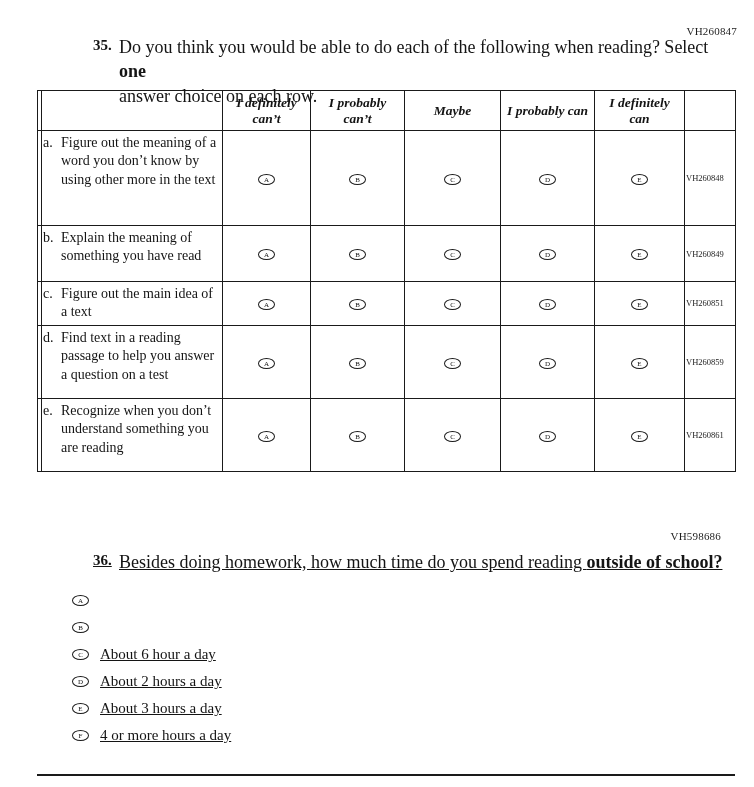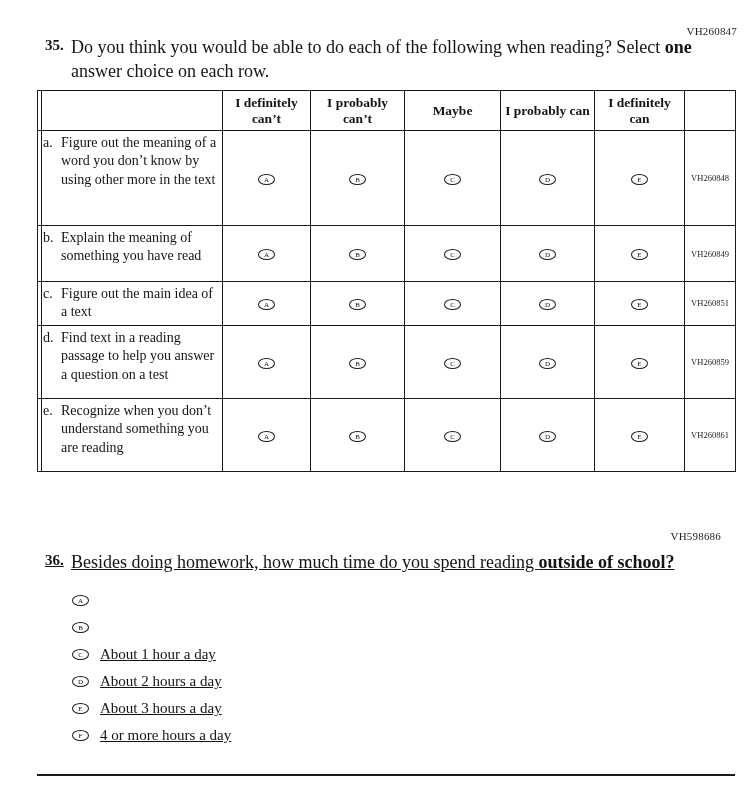--- a/index.html
+++ b/index.html
@@ -14,33 +14,33 @@
     overflow: hidden;
   }
   .small-code { font-size: 11px; letter-spacing: 0.2px; color: #1d1d1d; }
   .top-code { position: absolute; top: 25px; right: 17px; }
   .q36-code { position: absolute; top: 530px; right: 33px; }
 
   .q-block { position: absolute; left: 45px; }
   .q35-block { top: 35px; width: 665px; }
   .q36-block { top: 550px; width: 680px; text-decoration: underline; }
   .q-row { display: flex; }
-  .q-num { font-weight: bold; flex: 0 0 26px; font-size: 15px; line-height: 1.35; }
+  .q-num { font-weight: bold; flex: 0 0 26px; font-size: 15px; line-height: 1.35; margin-left: 48px; }
   .q-text { font-size: 18px; line-height: 1.35; }
   .q-text b { font-weight: bold; }
 
   .table-wrap { position: absolute; top: 90px; left: 37px; width: 698px; }
   
   .table-wrap::before {
     content: ""; position: absolute; top: 0; left: 3.5px; width: 1px; height: 100%;
     background: #1a1a1a; z-index: 2;
   }
   table { border-collapse: collapse; width: 698px; table-layout: fixed; }
   th, td { border: 1px solid #1a1a1a; }
-  thead tr { height: 40px; }
+  thead tr { height: 40px; font-style: italic; }
   thead th {
     font-size: 13.5px; font-weight: bold; text-align: center; vertical-align: middle;
     line-height: 1.18; padding: 2px 4px;
   }
   tbody tr:nth-child(1) { height: 95px; }
   tbody tr:nth-child(2) { height: 56px; }
   tbody tr:nth-child(3) { height: 40px; }
   tbody tr:nth-child(4) { height: 73px; }
   tbody tr:nth-child(5) { height: 73px; }
 
@@ -53,21 +53,21 @@
   .bubble {
     display: inline-block; position: relative; width: 17px; height: 11px;
     border: 1px solid #1a1a1a; border-radius: 50%; background: #fff; cursor: pointer;
     vertical-align: middle;
   }
   .bubble i {
     font-style: normal; position: absolute; left: 0; right: 0; top: 1px;
     font-size: 7px; line-height: 9px; text-align: center;
     font-family: "Liberation Serif", serif; color: #141414;
   }
-  .code-cell { font-size: 8.5px; text-align: center; vertical-align: middle; padding: 0 1px; color: #1d1d1d; }
+  .code-cell { font-size: 8.5px; text-align: left; vertical-align: middle; padding: 0 1px; color: #1d1d1d; }
 
   .options { margin-top: 13px; margin-left: 27px; }
   .option { display: flex; align-items: center; gap: 11px; height: 27px; font-size: 15px; }
 
   .bottom-rule { position: absolute; top: 774px; left: 37px; width: 698px; height: 2px; background: #1a1a1a; }
 </style>
 </head>
 <body>
 
 <div class="page">
@@ -198,21 +198,21 @@
       </div>
       <div class="option">
         <span class="bubble">
             <i>B</i>
           </span>
       </div>
       <div class="option">
         <span class="bubble">
             <i>C</i>
           </span>
-        <span class="option-text">About 1 hour a day</span>
+        <span class="option-text">About 6 hour a day</span>
       </div>
       <div class="option">
         <span class="bubble">
             <i>D</i>
           </span>
         <span class="option-text">About 2 hours a day</span>
       </div>
       <div class="option">
         <span class="bubble">
             <i>E</i>

